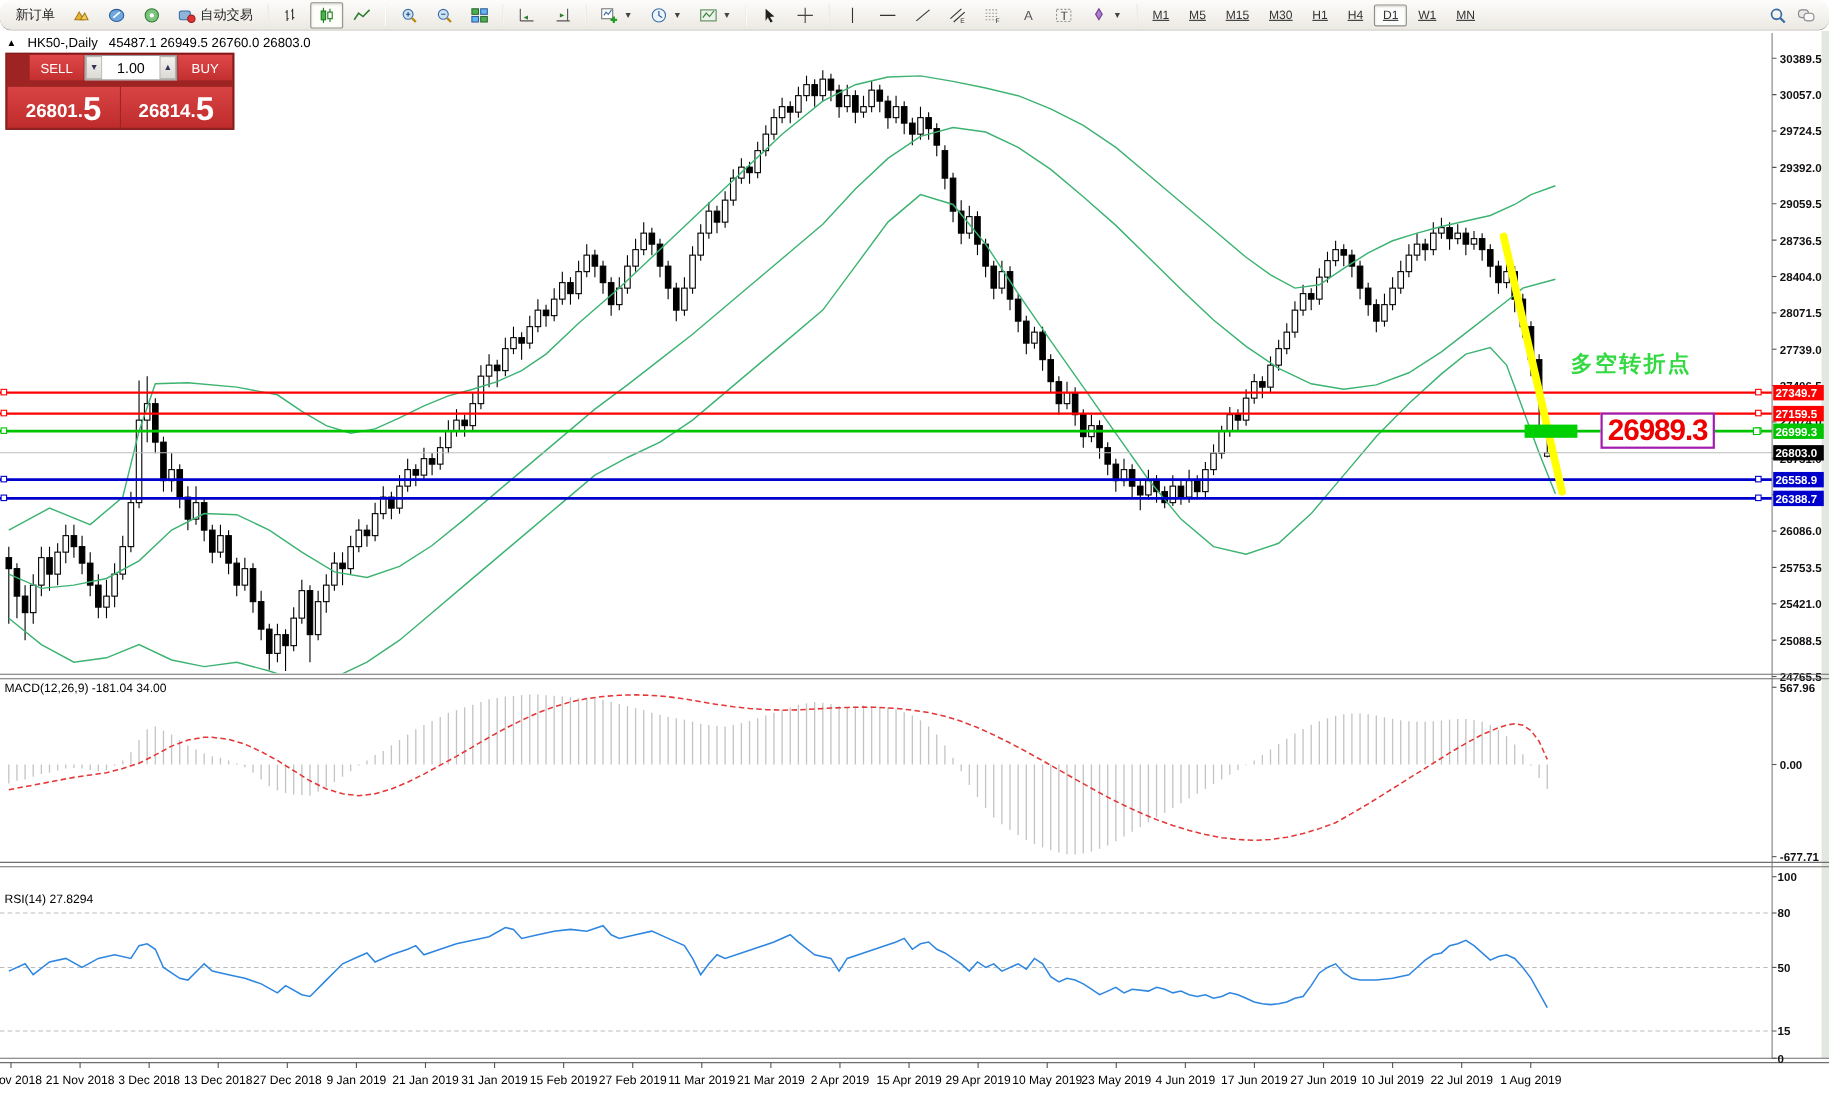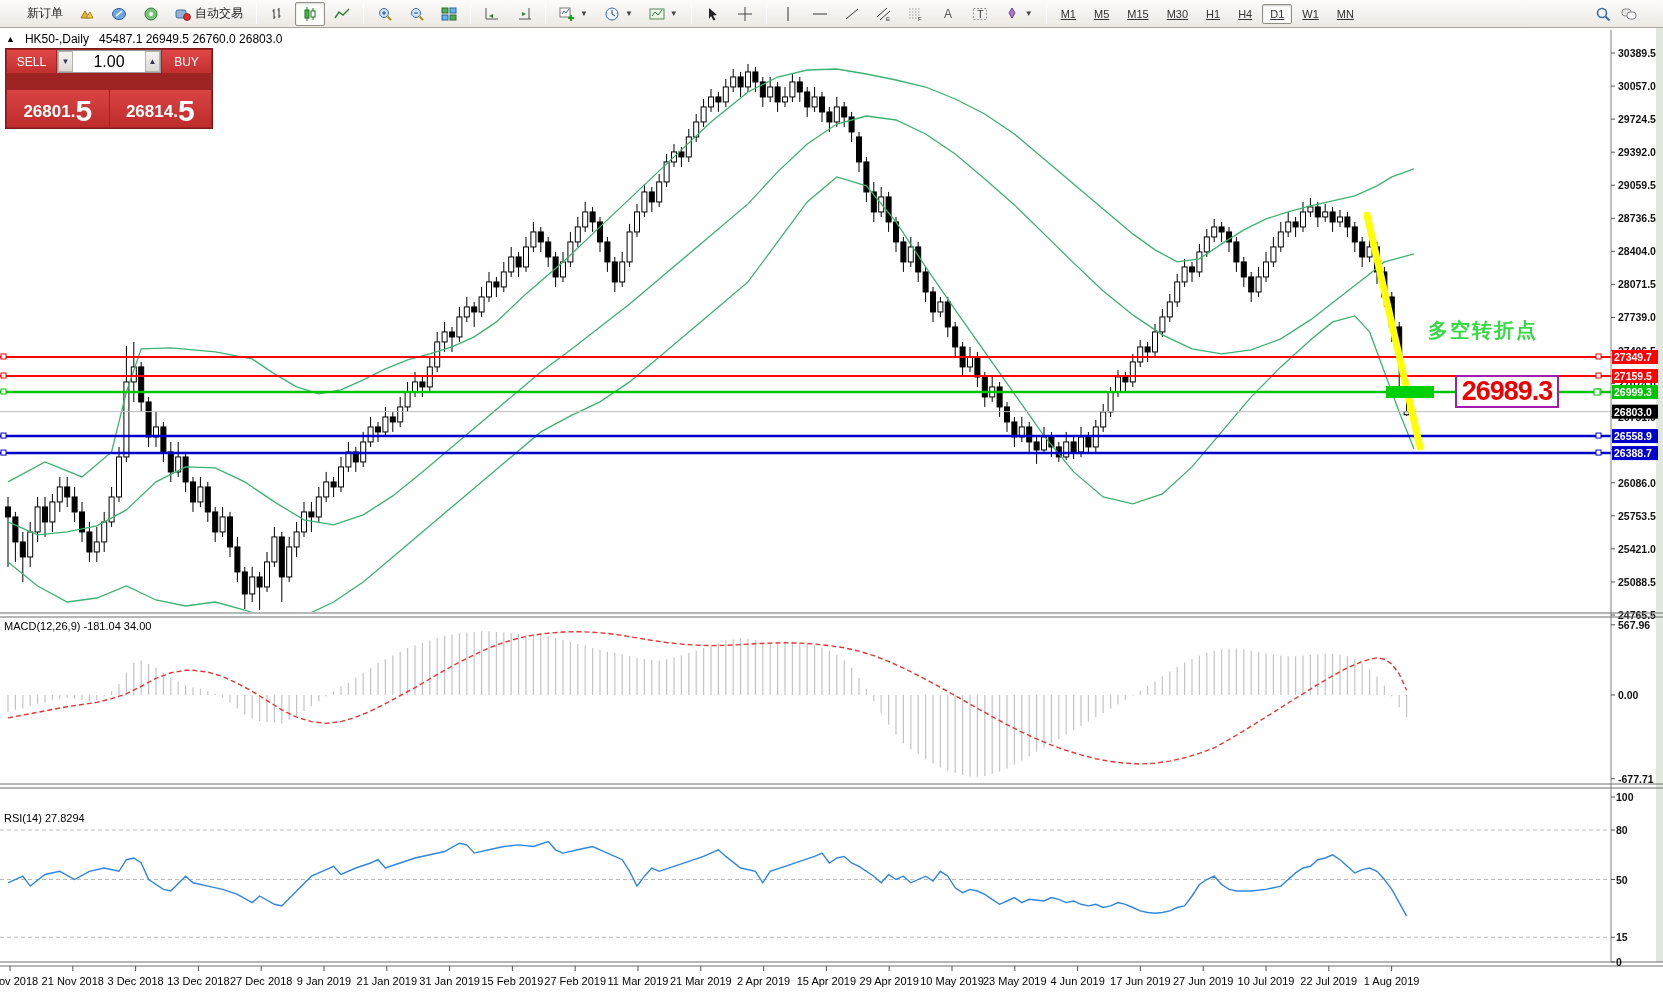--- a/index.html
+++ b/index.html
@@ -1,47 +1,47 @@
 <!DOCTYPE html>
 <html><head>
 <meta charset="utf-8">
 <style>
   * { margin:0; padding:0; box-sizing:border-box; }
   html,body { width:1663px; height:995px; overflow:hidden; background:#fff;
               font-family:"Liberation Sans", sans-serif; }
   
   .toolbar { height:28px; background:linear-gradient(#fdfcfb,#ece9e3);
              border-bottom:1px solid #a9a69e; display:flex; align-items:center;
-             padding:0 20px; gap:2px; font-size:12px; color:#222; }
+             padding:0 7px; gap:2px; font-size:12px; color:#222;border-radius:11px; }
   .tb-btn { display:flex; align-items:center; gap:4px; padding:3px 6px; border:1px solid transparent;
             border-radius:2px; cursor:default; white-space:nowrap; }
   .tb-btn.pressed { background:#fdfdfa; border:1px solid #8f8f88; box-shadow:inset 0 1px 2px rgba(0,0,0,.15); }
   .tb-sep { width:1px; height:20px; background:#c3c0b8; margin:0 4px; border-right:1px solid #fff; }
   .tf-btn { padding:3px 7px; border:1px solid transparent; border-radius:2px; font-size:11px; color:#333;text-decoration:underline; }
   .tf-btn.active { background:#fdfdfb; border-color:#8f8f88; box-shadow:inset 0 1px 2px rgba(0,0,0,.2); }
   .tb-right { margin-left:auto; display:flex; gap:10px; padding-right:6px; }
   .icon-svg { width:16px; height:16px; display:block; }
   .drop { font-size:8px; color:#444; margin-left:1px; }
   
   #chart-wrap { position:relative; width:1663px; height:967px; background:#fff; }
   #chart-svg { position:absolute; left:0; top:0; }
   .chart-title { position:absolute; left:6px; top:4px; font-size:12px; color:#000;
                  display:flex; gap:10px; align-items:center; z-index:5; }
   .chart-title .tri { font-size:9px; }
   
   .trade-panel { position:absolute; left:5px; top:20px; width:208px; z-index:6;
                  background:#9e2424; border:1px solid #7d1b1b; padding:1px; }
-  .tp-row1 { display:flex; height:23px; gap:1px; }
+  .tp-row1 { display:flex; height:23px; gap:1px;padding-left:20px; }
   .tp-sellbuy { width:49px; background:linear-gradient(#e04848,#c22f2f); color:#fff; font-size:12px;
                 display:flex; align-items:center; justify-content:center; }
   .tp-spin { flex:1; display:flex; background:#fff; border:1px solid #9a9a9a; }
   .tp-arrow { width:15px; background:linear-gradient(#f4f3f1,#dcdad5); border:1px solid #b5b2aa;
               font-size:8px; color:#335; display:flex; align-items:center; justify-content:center; }
-  .tp-vol { flex:1; border:0; text-align:center; font-size:16px; font-family:"Liberation Sans",sans-serif; width:50px; }
-  .tp-row2 { display:flex; gap:1px; margin-top:17px;text-align:center; }
+  .tp-vol { flex:1; border:0; text-align:center; font-size:13px; font-family:"Liberation Sans",sans-serif; width:50px; }
+  .tp-row2 { display:flex; gap:1px; margin-top:6px;text-align:center; }
   .tp-price { width:102px; height:37px; background:linear-gradient(#d94343,#bf2c2c); color:#fff;
               display:flex; align-items:flex-end; justify-content:center; padding-bottom:2px; }
   .tp-price .main { font-size:17px; font-weight:700; line-height:26px; }
   .tp-price .big  { font-size:30px; font-weight:700; line-height:28px; }
   
   .pane-label { position:absolute; left:4px; font-size:11px; color:#000; z-index:4; }
   
   .annotation { position:absolute; left:1428px; top:289px; font-size:20px; font-weight:700;
                 color:#35d944; letter-spacing:2px; z-index:6; white-space:nowrap;text-align:center; }
   .callout { position:absolute; left:1455px; top:347px; width:104px; height:33px; background:#fff;

